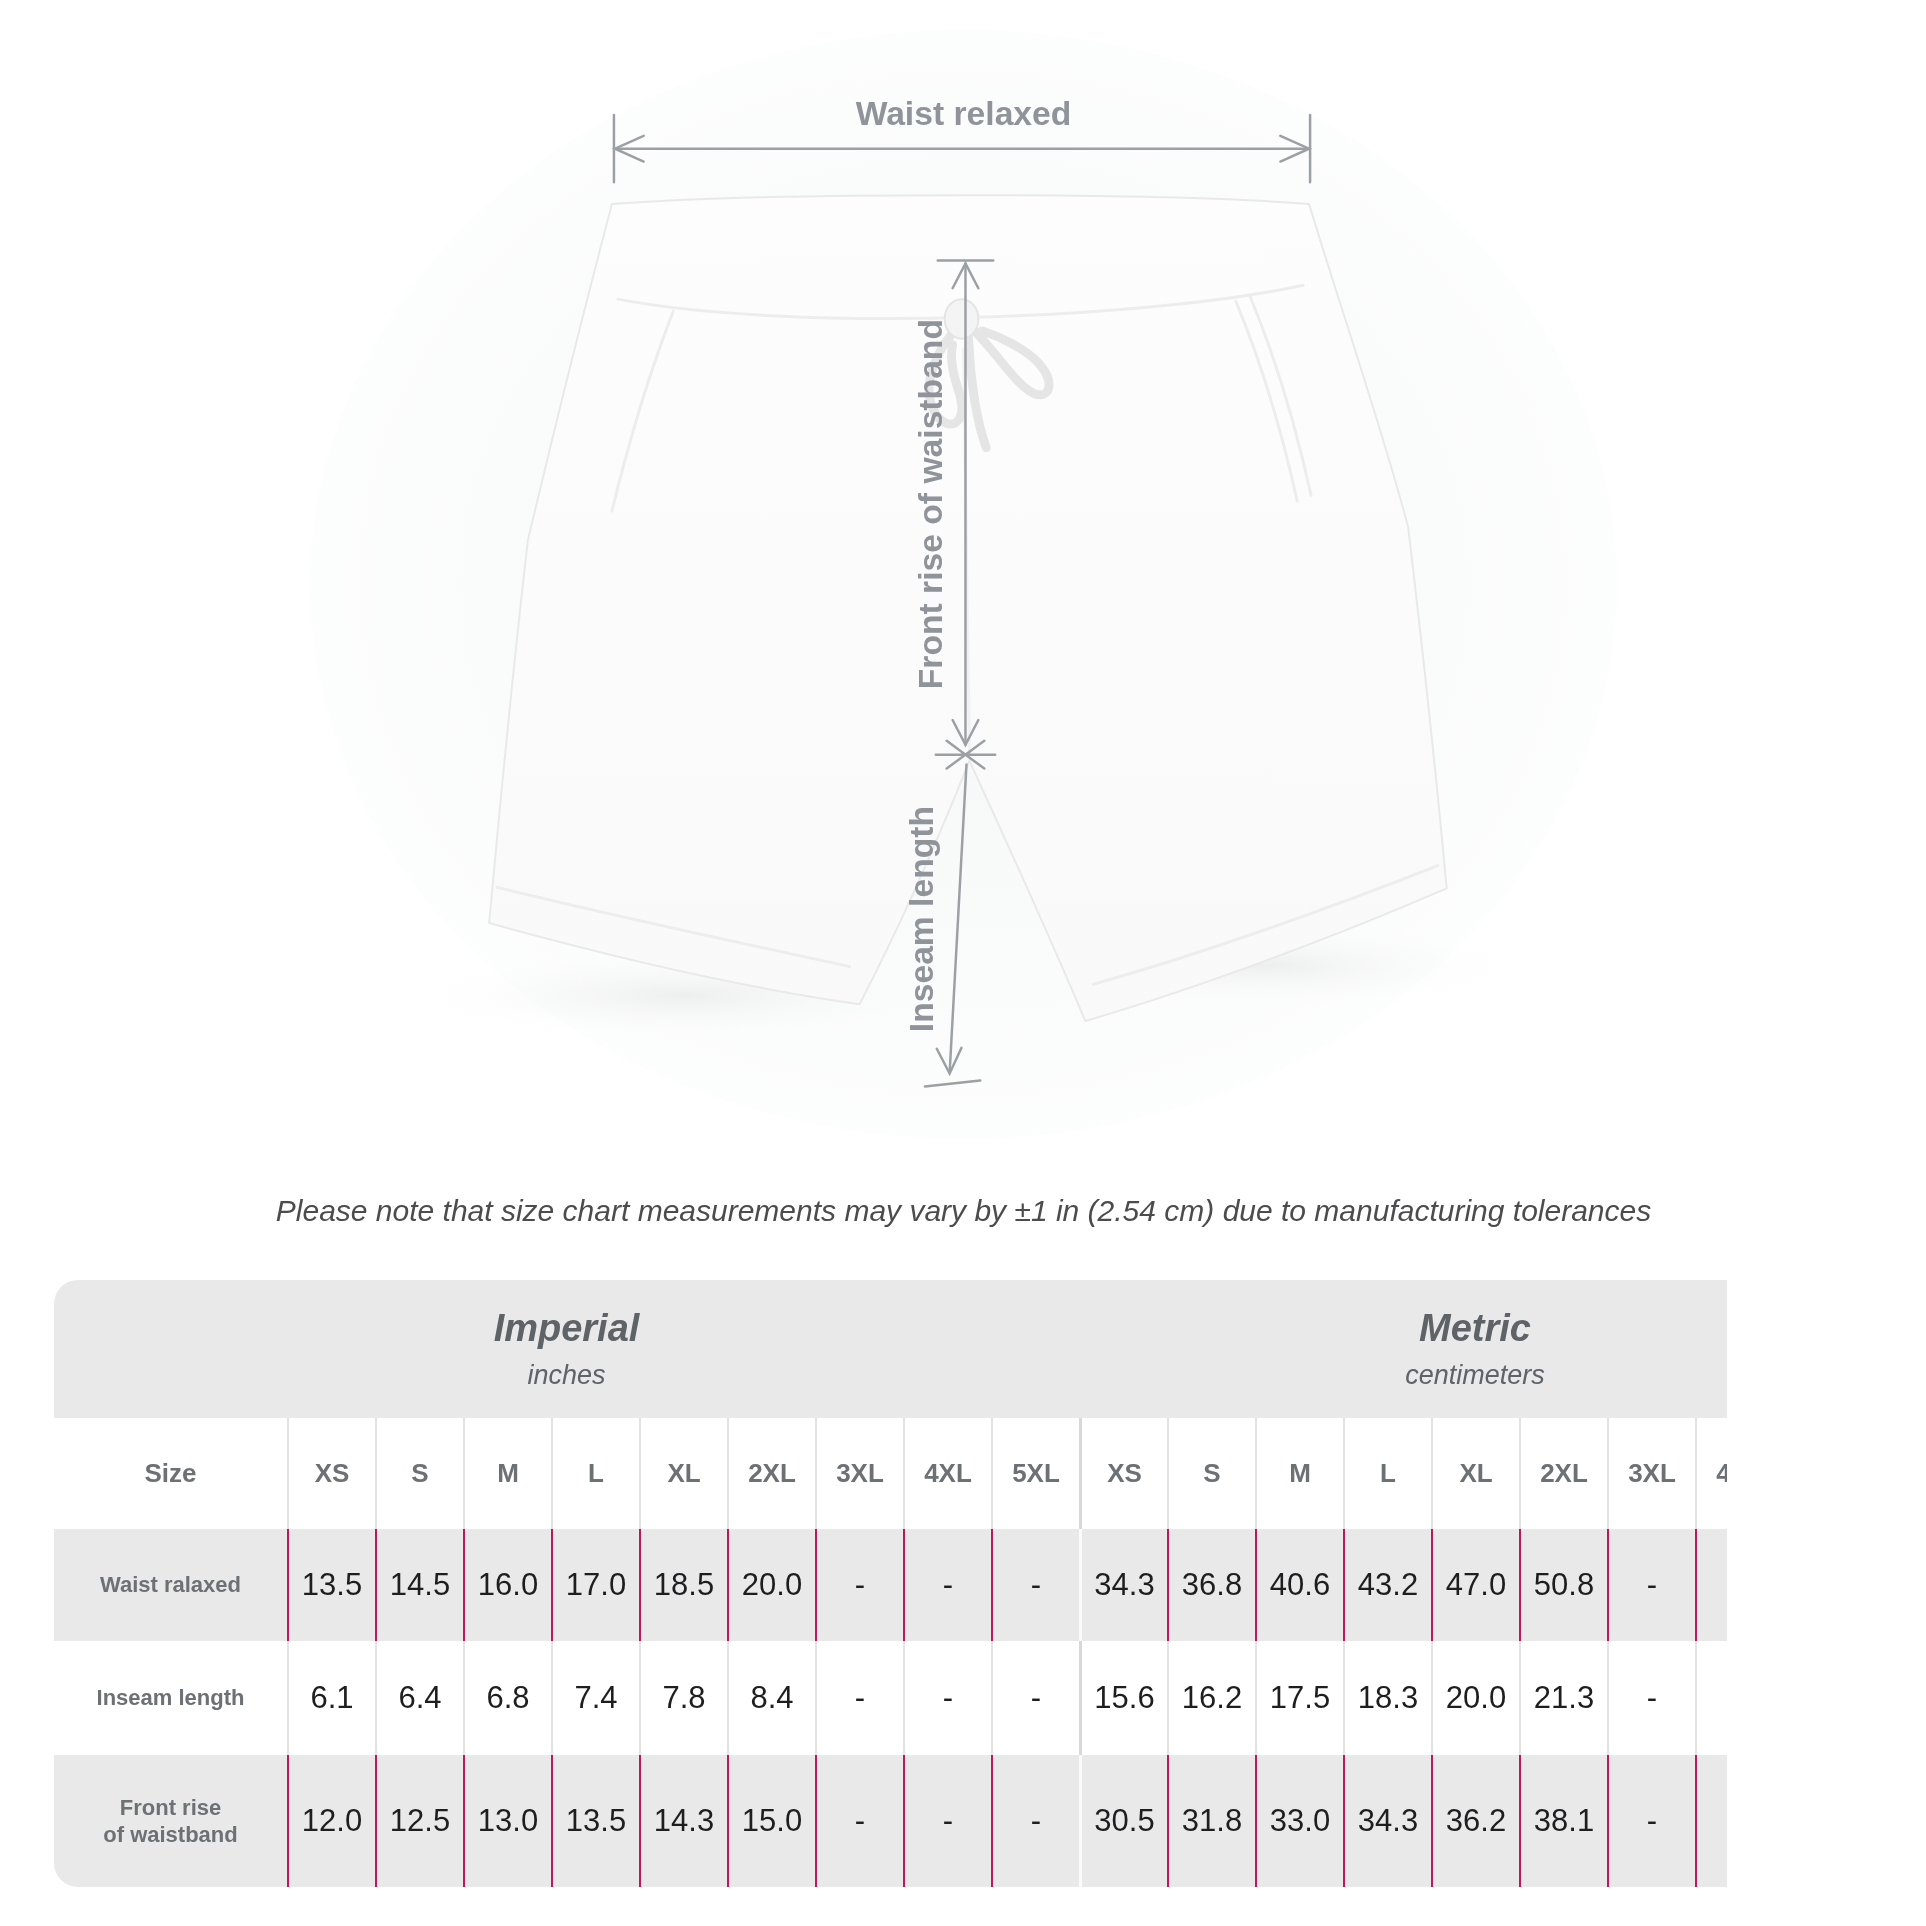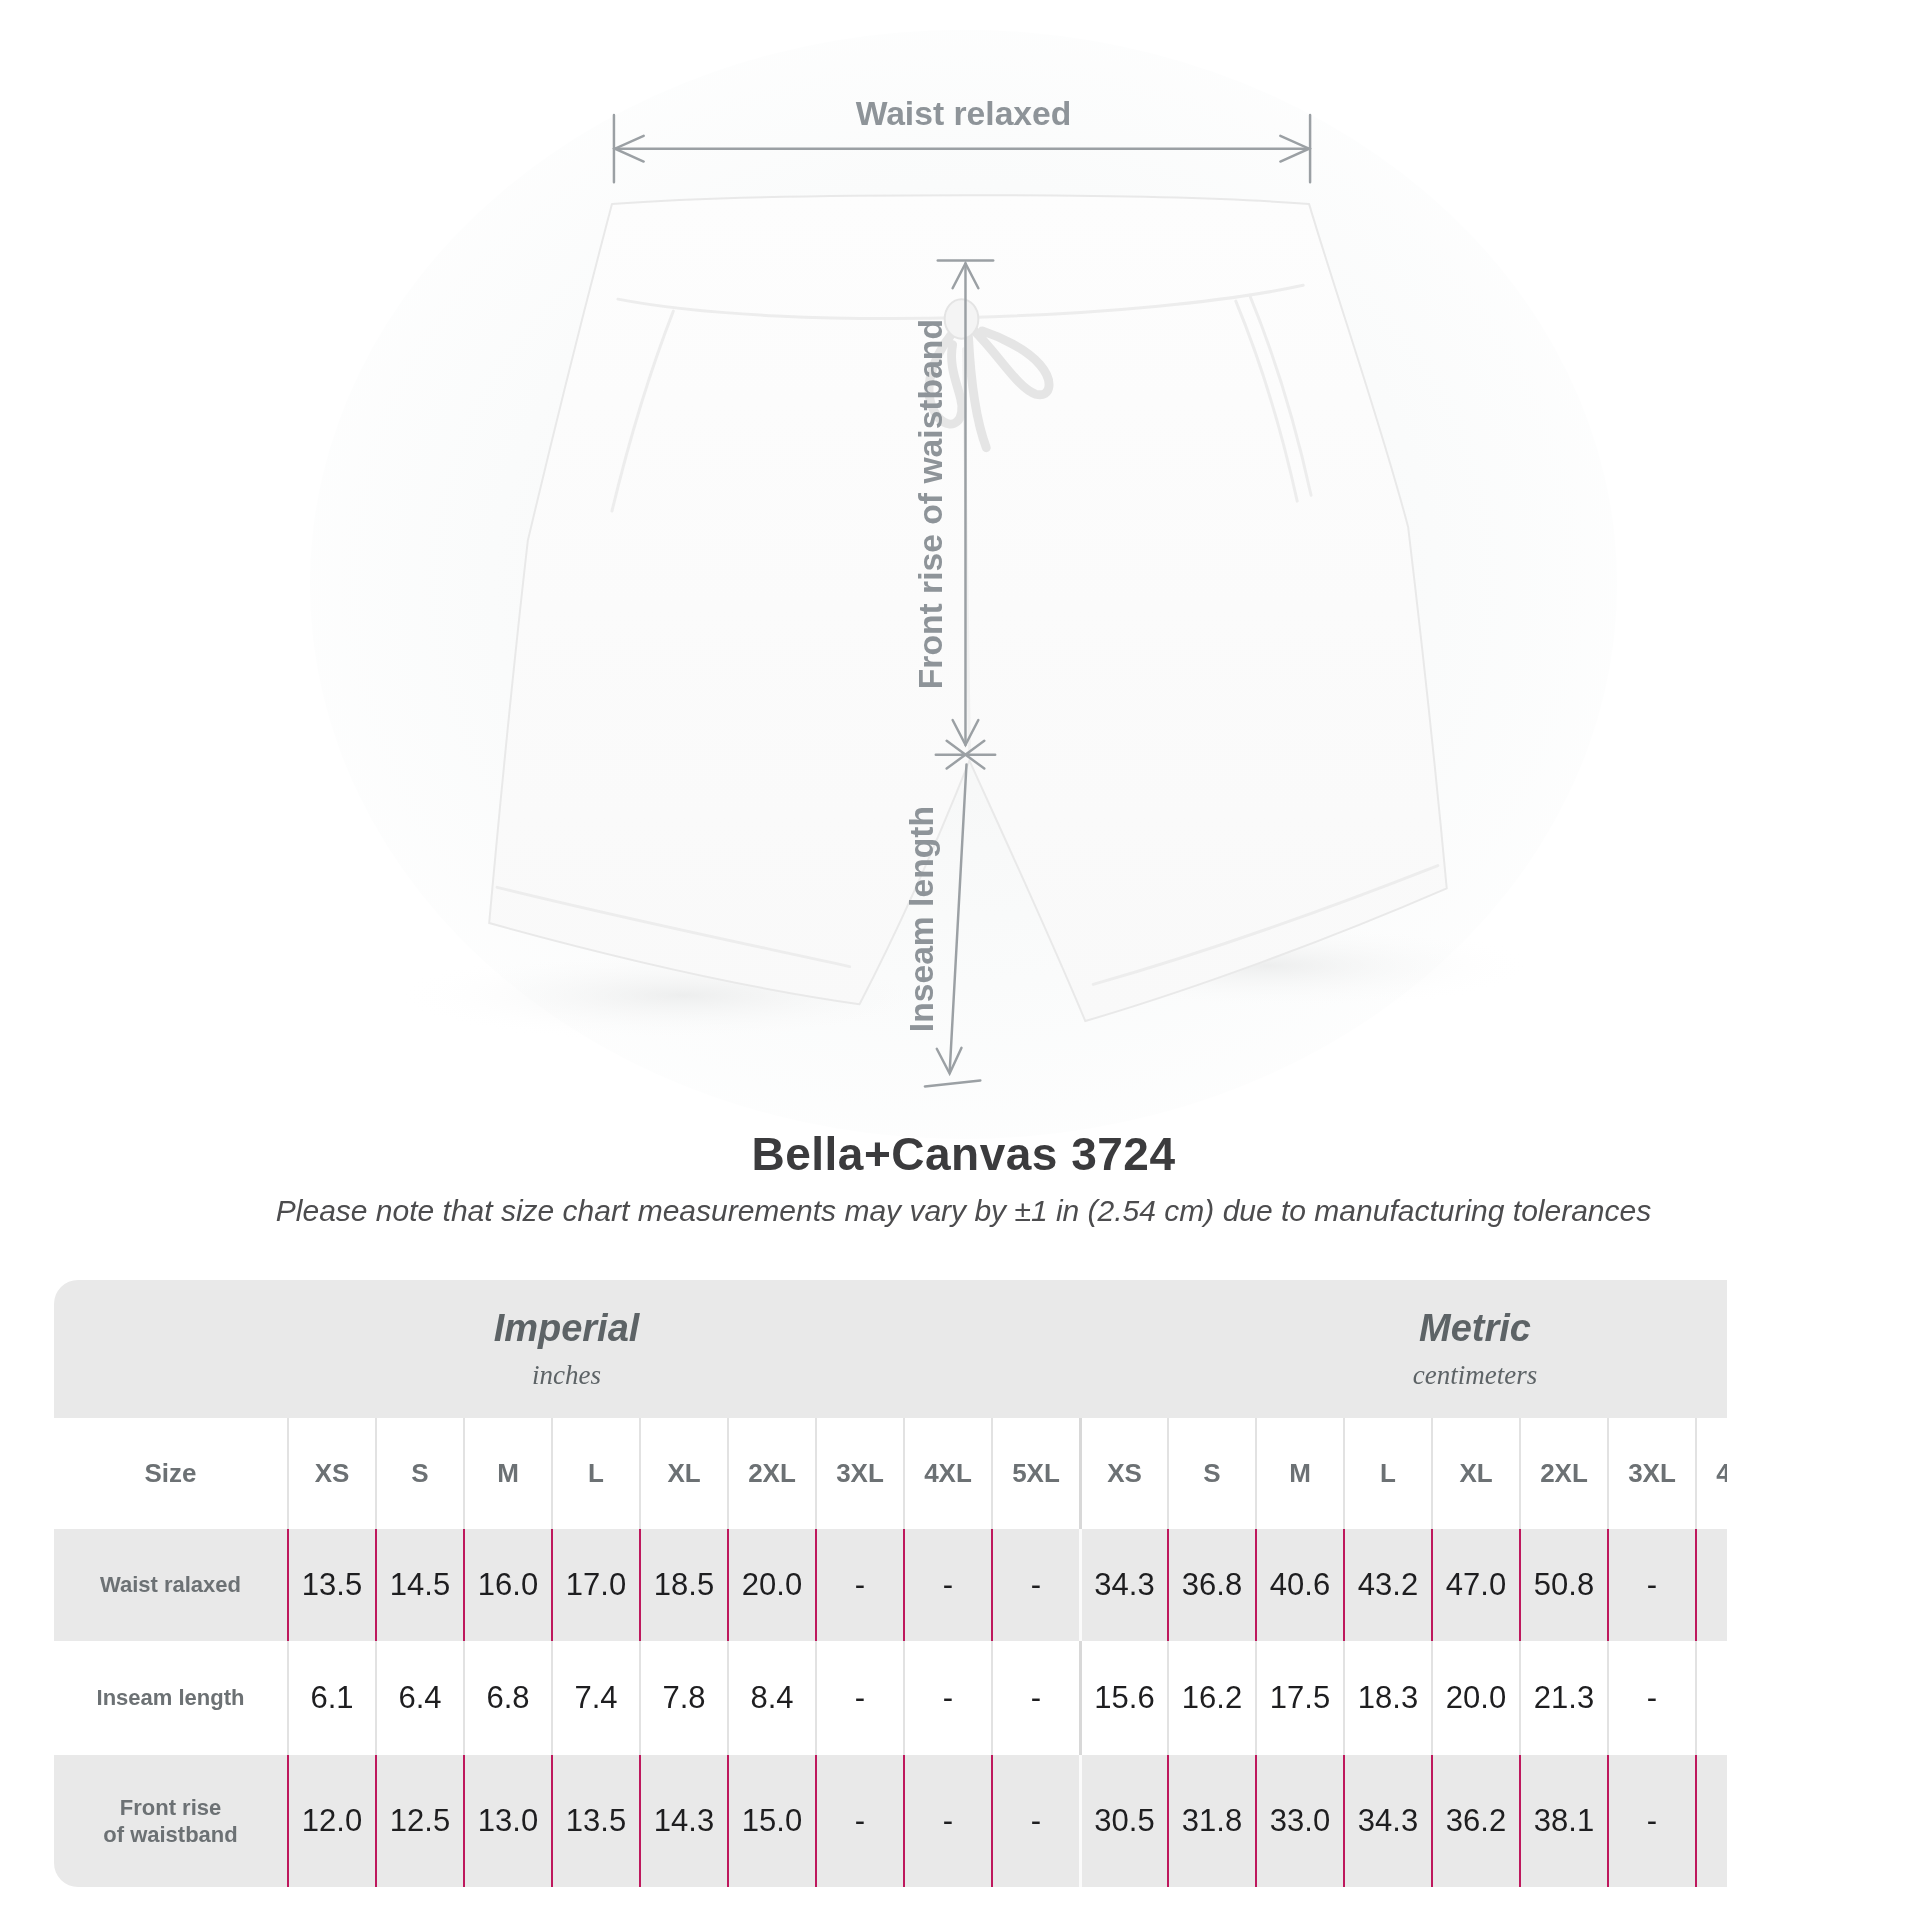--- a/index.html
+++ b/index.html
@@ -29,21 +29,21 @@
   .tw > .c{background:#ffffff;}
   .tw > .c.v{border-left:2px solid #e2e2e2;}
   .tg > .c.v{border-left:2px solid #be185d;}
   .tw > .c.m{border-left:3px solid #d8d8d8;}
   .tg > .c.m{border-left:3px solid #fbfbfb;}
 
   .span10{grid-column:span 10;}
   .span9{grid-column:span 9;}
   .unit-head{flex-direction:column;gap:10px;}
   .unit-name{font-size:38px;font-weight:bold;font-style:italic;color:#5d6366;}
-  .unit-sub{font-size:27px;font-style:italic;color:#5d6366;font-family:Liberation Serif, serif;}
+  .unit-sub{font-size:27px;font-style:italic;color:#5d6366;}
 
   .hdr{font-size:26px;font-weight:bold;color:#6c7174;}
   .row-label{font-size:22px;font-weight:bold;color:#6c7174;white-space:pre-line;
              text-align:center;line-height:1.25;}
   .val{font-size:31px;color:#1e1e20;}
 </style>
 </head>
 <body>
 
 <div class="page">
@@ -122,21 +122,20 @@
       </g>
 
       <g font-family="Liberation Sans, sans-serif" font-size="34" font-weight="bold" fill="#8e9499" stroke="none">
         <text x="973" y="126" text-anchor="middle">Waist relaxed</text>
         <text x="951" y="509" text-anchor="middle" transform="rotate(-90 951 509)">Front rise of waistband</text>
         <text x="942" y="928" text-anchor="middle" transform="rotate(-90 942 928)">Inseam length</text>
       </g>
     </svg>
   </div>
 
-  <div class="title">Bella+Canvas 3724</div>
   <div class="note">Please note that size chart measurements may vary by ±1 in (2.54 cm) due to manufacturing tolerances</div>
 
   <div class="size-table">
 
     <div class="trow tg">
       <div class="c unit-head span10">
         <div class="unit-name">Imperial</div>
         <div class="unit-sub">inches</div>
       </div>
       <div class="c unit-head span9">

